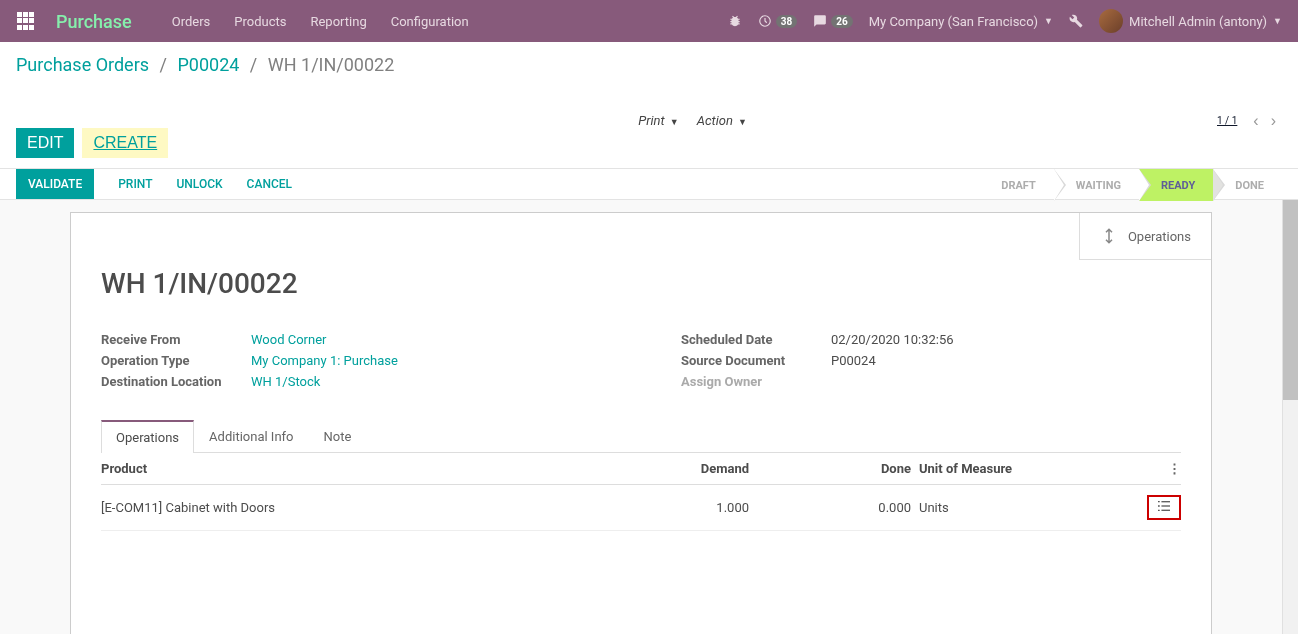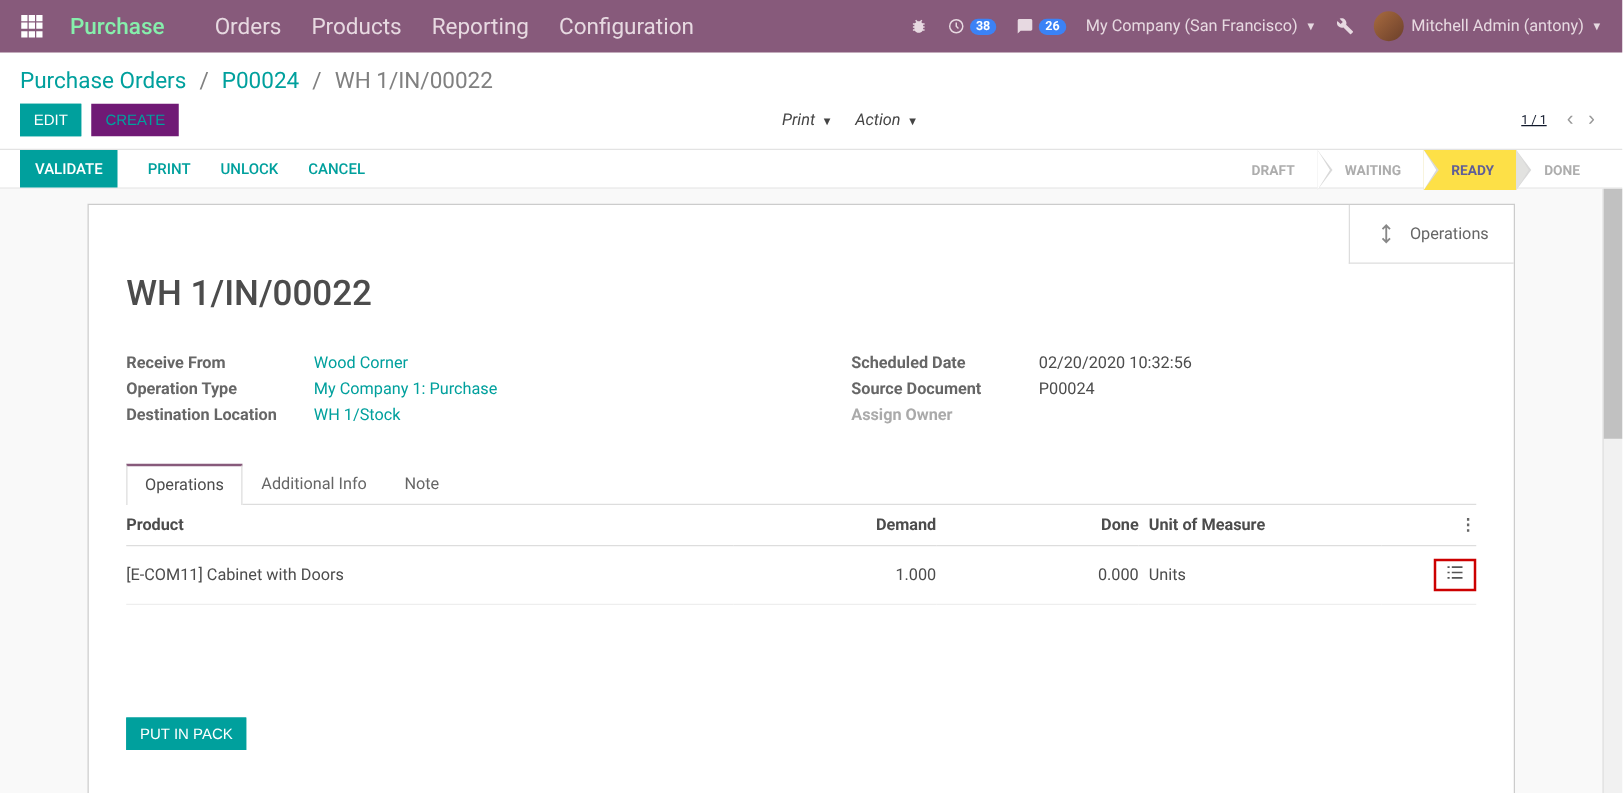--- a/index.html
+++ b/index.html
@@ -4,60 +4,60 @@
 <style>
   * { box-sizing: border-box; margin: 0; padding: 0; }
   body { font-family: -apple-system, BlinkMacSystemFont, "Segoe UI", Roboto, "Helvetica Neue", Arial, sans-serif; font-size: 13px; color: #666666; background: #ffffff; width: 1298px; }
   
   
   .navbar { background: #875A7B; height: 42px; display: flex; align-items: center; padding: 0 16px; color: #ffffff; }
   .navbar .apps-icon { width: 20px; height: 20px; display: flex; flex-wrap: wrap; margin-right: 20px; }
   .navbar .apps-icon span { width: 5px; height: 5px; background: #fff; margin: 0.5px; }
   .navbar .brand { font-size: 18px; font-weight: 500; margin-right: 40px; color: #86efac; }
   .navbar .nav-menu { display: flex; gap: 24px; flex: 0 0 auto; }
-  .navbar .nav-menu a { color: #e7d9e1; text-decoration: none; font-size: 18px; cursor: pointer; }
+  .navbar .nav-menu a { color: #e7d9e1; text-decoration: none; font-size: 13px; cursor: pointer; }
   .navbar .spacer { flex: 1; }
   .navbar .right { display: flex; align-items: center; gap: 16px; }
   .navbar .icon-wrap { display: flex; align-items: center; gap: 4px; cursor: pointer; }
-  .navbar .badge-green { background: #3b82f6; color: #fff; font-size: 10px; font-weight: 700; padding: 1px 5px; border-radius: 8px; }
+  .navbar .badge-green { background: #737373; color: #fff; font-size: 10px; font-weight: 700; padding: 1px 5px; border-radius: 8px; }
   .navbar .company, .navbar .user { color: #e7d9e1; font-size: 13px; cursor: pointer; display: flex; align-items: center; gap: 6px; }
   .navbar .caret { font-size: 9px; }
   .navbar .avatar { width: 24px; height: 24px; border-radius: 50%; background: linear-gradient(135deg,#a86b3f,#6b3f2a); display: inline-block; }
   .navbar svg { display: block; }
   
   
   .breadcrumb-row { padding: 12px 16px 0 16px; display: flex; align-items: center; }
   .breadcrumb { font-size: 18px; color: #808080; }
   .breadcrumb a { color: #00A09D; text-decoration: none; cursor: pointer; }
   .breadcrumb .sep { margin: 0 6px; color: #808080; }
   
   
   .cp { display: flex; align-items: center; padding: 8px 16px 10px 16px; }
   .cp .left { display: flex; align-items: center; gap: 8px; }
-  .btn { padding: 5px 10px; font-size: 12px; border: 1px solid transparent; cursor: pointer; font-weight: 500; }
+  .btn { padding: 5px 10px; font-size: 16px; border: 1px solid transparent; cursor: pointer; font-weight: 500; margin-top: 45px; }
   .btn-primary { background: #00A09D; color: #fff; border-color: #00A09D; }
-  .btn-secondary { background: #701a75; color: #00A09D; border-color: transparent; }
+  .btn-secondary { background: #fef9c3; color: #00A09D; border-color: transparent; text-decoration: underline; }
   .cp .center { flex: 1; display: flex; justify-content: center; gap: 18px; }
   .cp .center .dd { color: #444444; font-size: 13px; cursor: pointer; font-style: italic; }
   .cp .center .dd .caret { font-size: 9px; margin-left: 2px; }
   .cp .right { display: flex; align-items: center; gap: 10px; }
   .pager { color: #0f172a; font-size: 10px; text-decoration: underline; }
   .pager-btns { display: flex; }
   .pager-btns button { background: none; border: none; color: #999999; cursor: pointer; padding: 4px 6px; font-size: 16px; }
   
   
   .statusbar { background: #ffffff; border-top: 1px solid #e3e3e3; border-bottom: 1px solid #e3e3e3; display: flex; align-items: stretch; padding: 0; height: 32px; }
   .statusbar .left { display: flex; align-items: center; gap: 24px; padding-left: 16px; }
   .statusbar .btn-sm { padding: 6px 12px; font-size: 12px; font-weight: 500; }
   .statusbar .btn-primary { background: #00A09D; color: #fff; }
   .statusbar .link-btn { color: #00A09D; font-weight: 500; cursor: pointer; font-size: 12px; }
   .statusbar .spacer { flex: 1; }
   .statusbar .statuses { display: flex; align-items: stretch; padding-right: 16px; }
   .status-item { position: relative; padding: 0 18px 0 22px; display: flex; align-items: center; font-size: 11px; font-weight: 700; color: #adadad; height: 32px; }
-  .status-item.active { background: #fde047; color: #5f5e97; }
+  .status-item.active { background: #bef264; color: #5f5e97; }
   .status-item::after { content: ''; position: absolute; right: -10px; top: 0; width: 0; height: 0; border-top: 16px solid transparent; border-bottom: 16px solid transparent; border-left: 10px solid #ffffff; z-index: 2; }
   .status-item.active::after { border-left-color: #e2e2e0; }
   .status-item::before { content: ''; position: absolute; right: -12px; top: 0; width: 0; height: 0; border-top: 16px solid transparent; border-bottom: 16px solid transparent; border-left: 12px solid #d9d9d9; z-index: 1; }
   .status-item.last::after, .status-item.last::before { display: none; }
   
   
   .sheet-wrap { background: #f9f9f9; padding: 0; display: flex; }
   .sheet-inner { flex: 1; padding: 0 0 0 0; }
   .sheet { background: #ffffff; border: 1px solid #cccccc; margin: 12px 70px 0 70px; position: relative; min-height: 480px; }
   .status-btns { position: absolute; top: 0; right: 0; border-left: 1px solid #dddddd; border-bottom: 1px solid #dddddd; display: flex; align-items: center; }

